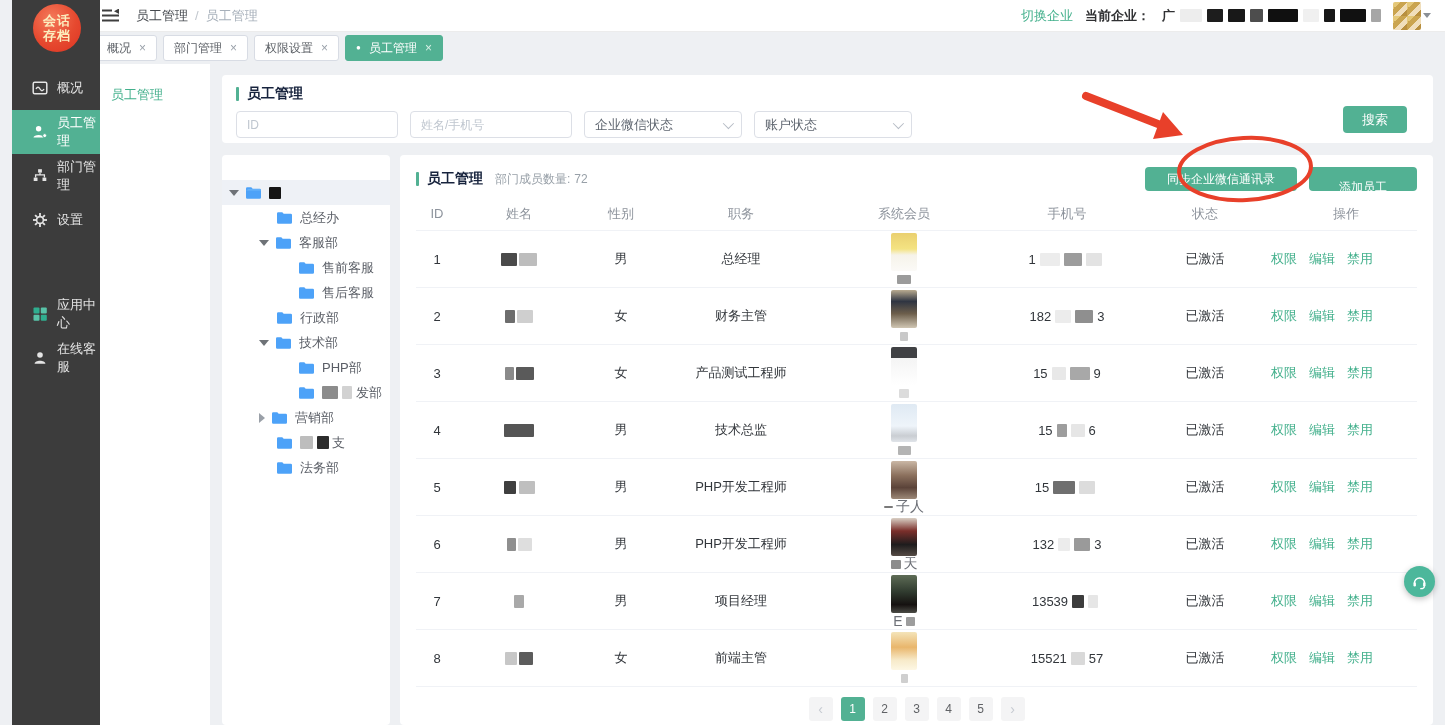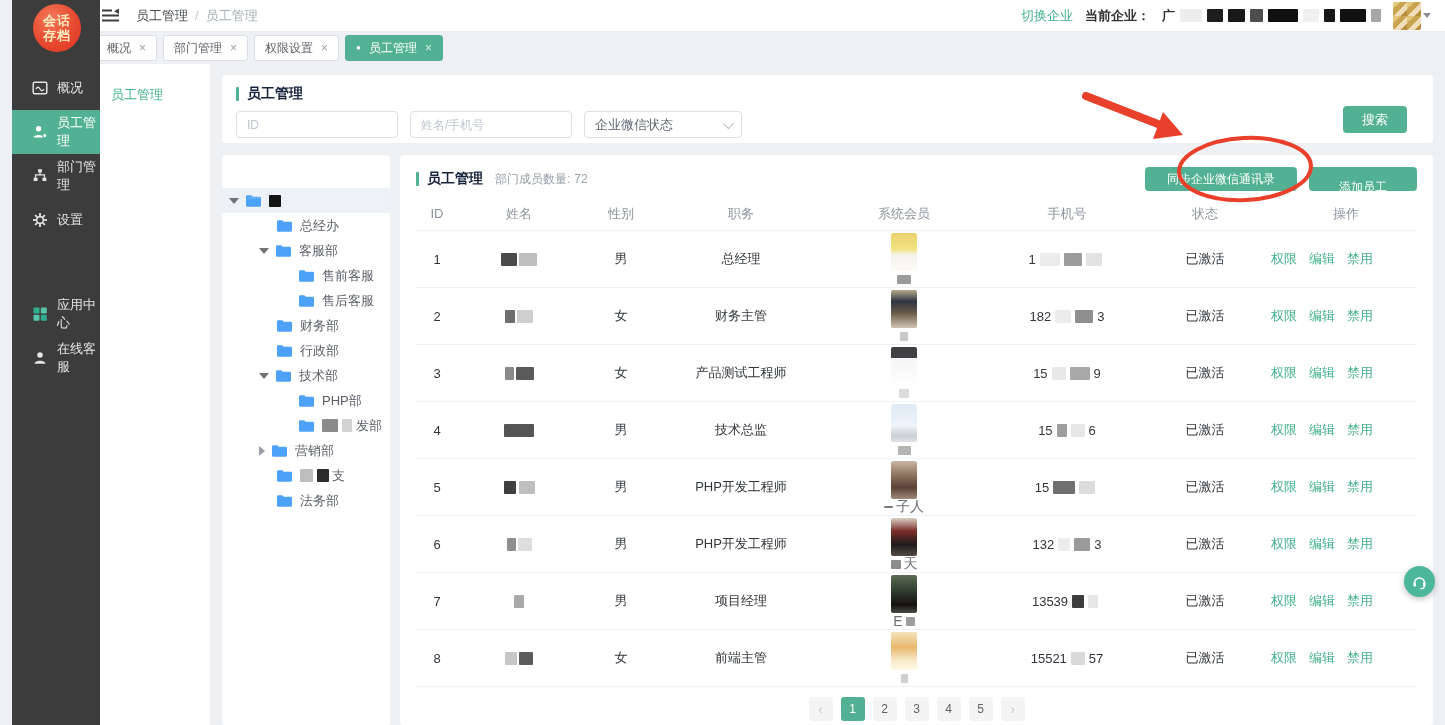--- a/index.html
+++ b/index.html
@@ -66,21 +66,21 @@
               color:#5f6670; cursor:pointer; background:#fff; }
   .chev { width:8px; height:8px; border-right:1.5px solid #b6bcc5; border-bottom:1.5px solid #b6bcc5;
           transform:rotate(45deg) translateY(-2px); }
   .btn-green { background:#52b193; color:#fff; border:none; border-radius:4px; font-size:13px;
                font-family:inherit; cursor:pointer; }
   .search-btn { position:absolute; right:26px; top:31px; width:64px; height:27px; }
 
   .body-row { display:flex; gap:10px; margin-top:12px; height:570px; }
 
   
-  .tree-card { width:168px; padding-top:33px; overflow:hidden; }
+  .tree-card { width:168px; padding-top:25px; overflow:hidden; }
   .tree-item { height:25px; display:flex; align-items:center; font-size:13px; color:#5a5e66; cursor:pointer; }
   .tree-item.hl { background:#eef1f6; }
   .caret { width:0; height:0; margin-right:6px; flex:0 0 auto; }
   .caret.down { border-left:5px solid transparent; border-right:5px solid transparent; border-top:6px solid #6e7277; }
   .caret.right { border-top:5px solid transparent; border-bottom:5px solid transparent; border-left:6px solid #9aa0a8; }
   .caret.none { width:11px; border:none; }
   .folder { width:17px; height:14px; margin-right:7px; flex:0 0 auto; }
   .ind0 { padding-left:7px; } .ind1 { padding-left:37px; } .ind2 { padding-left:59px; }
 
   
@@ -262,20 +262,24 @@
       <span class="green-bar"></span>
       <span>员工管理</span>
     </div>
     <div class="filter-row">
       <input class="f-input" placeholder="ID" style="">
       <input class="f-input" placeholder="姓名/手机号" style="">
       <div class="f-select">
         <span>企业微信状态</span>
         <span class="chev"></span>
       </div>
+      <div class="f-select">
+        <span>账户状态</span>
+        <span class="chev"></span>
+      </div>
     </div>
     <button class="btn-green search-btn">搜索</button>
   </div>
 
   <div class="body-row">
 
     <div class="card tree-card">
       <div class="tree-item hl ind0">
         <span class="caret down"></span>
         <svg class="folder" viewBox="0 0 17 14">
@@ -304,27 +308,20 @@
             <path d="M1 2.5a1.3 1.3 0 0 1 1.3-1.3h4l1.4 1.6h7a1.3 1.3 0 0 1 1.3 1.3v7.4a1.3 1.3 0 0 1-1.3 1.3H2.3A1.3 1.3 0 0 1 1 11.5z" fill="#4da2f8"></path>
           </svg>
         <span>售前客服</span>
       </div>
       <div class="tree-item ind2">
         <span class="caret none"></span>
         <svg class="folder" viewBox="0 0 17 14">
             <path d="M1 2.5a1.3 1.3 0 0 1 1.3-1.3h4l1.4 1.6h7a1.3 1.3 0 0 1 1.3 1.3v7.4a1.3 1.3 0 0 1-1.3 1.3H2.3A1.3 1.3 0 0 1 1 11.5z" fill="#4da2f8"></path>
           </svg>
         <span>售后客服</span>
-      </div>
-      <div class="tree-item ind1">
-        <span class="caret none"></span>
-        <svg class="folder" viewBox="0 0 17 14">
-            <path d="M1 2.5a1.3 1.3 0 0 1 1.3-1.3h4l1.4 1.6h7a1.3 1.3 0 0 1 1.3 1.3v7.4a1.3 1.3 0 0 1-1.3 1.3H2.3A1.3 1.3 0 0 1 1 11.5z" fill="#4da2f8"></path>
-          </svg>
-        <span>财务部</span>
       </div>
       <div class="tree-item ind1">
         <span class="caret none"></span>
         <svg class="folder" viewBox="0 0 17 14">
             <path d="M1 2.5a1.3 1.3 0 0 1 1.3-1.3h4l1.4 1.6h7a1.3 1.3 0 0 1 1.3 1.3v7.4a1.3 1.3 0 0 1-1.3 1.3H2.3A1.3 1.3 0 0 1 1 11.5z" fill="#4da2f8"></path>
           </svg>
         <span>行政部</span>
       </div>
       <div class="tree-item ind1">
         <span class="caret down"></span>

